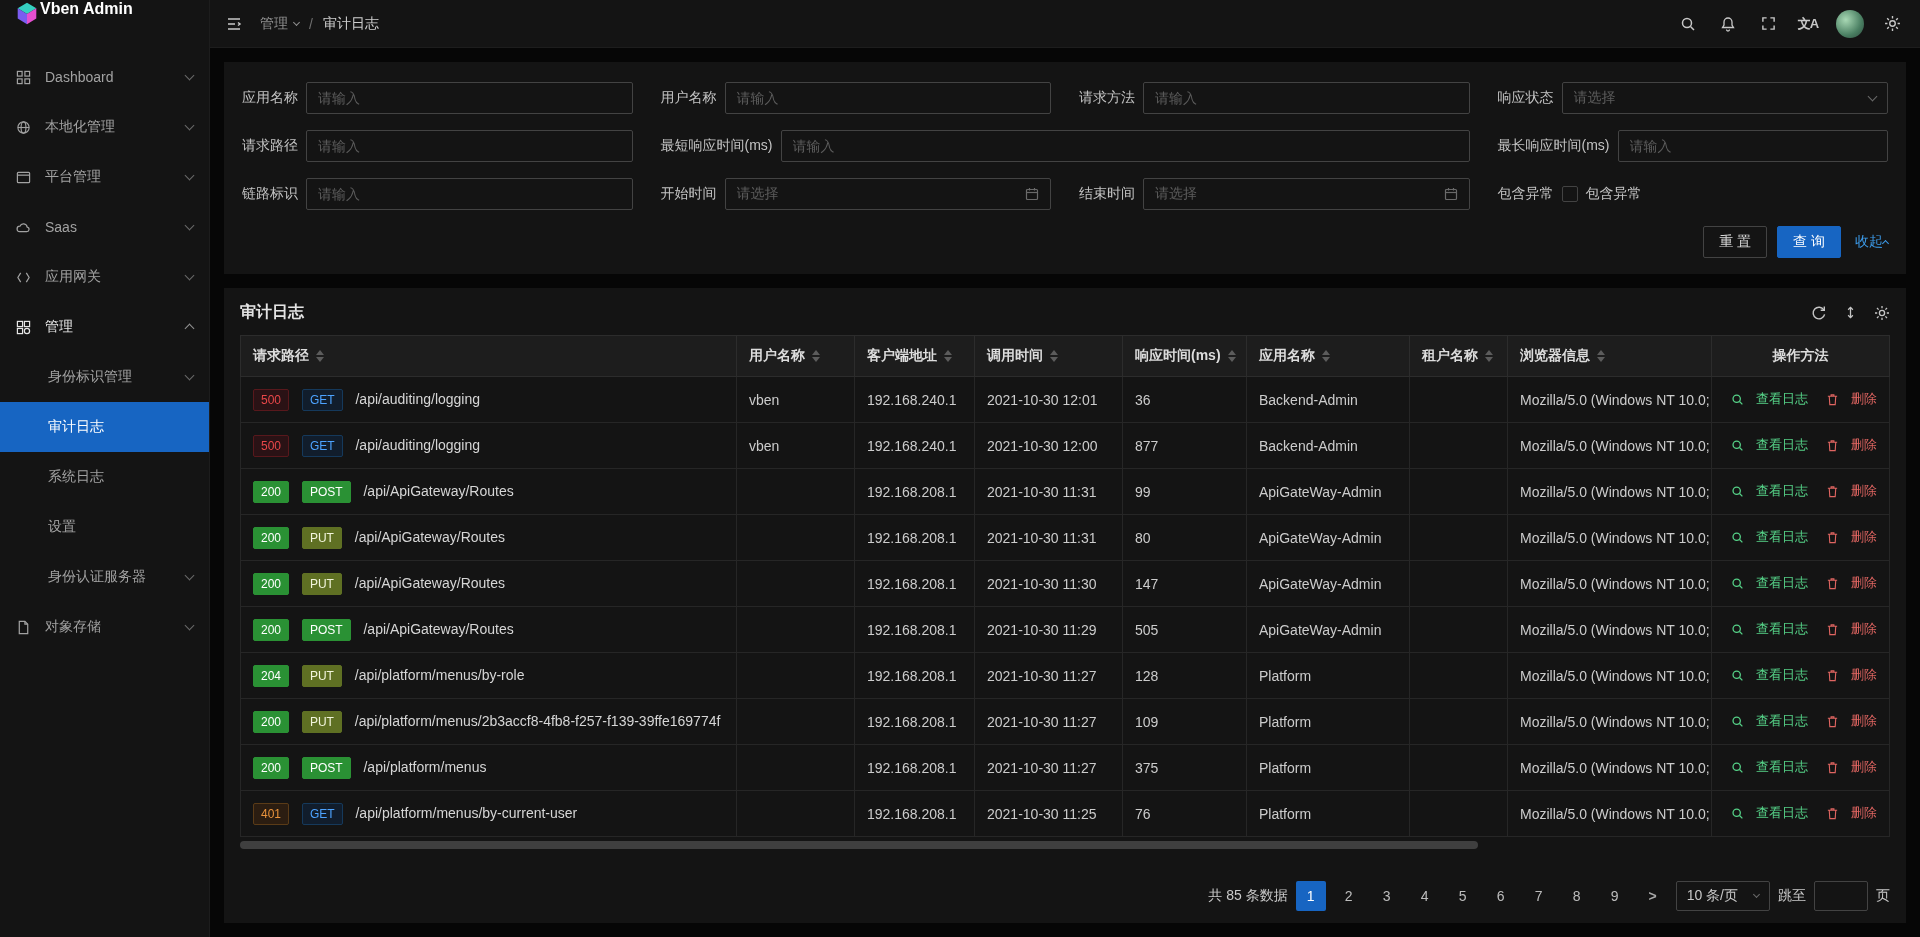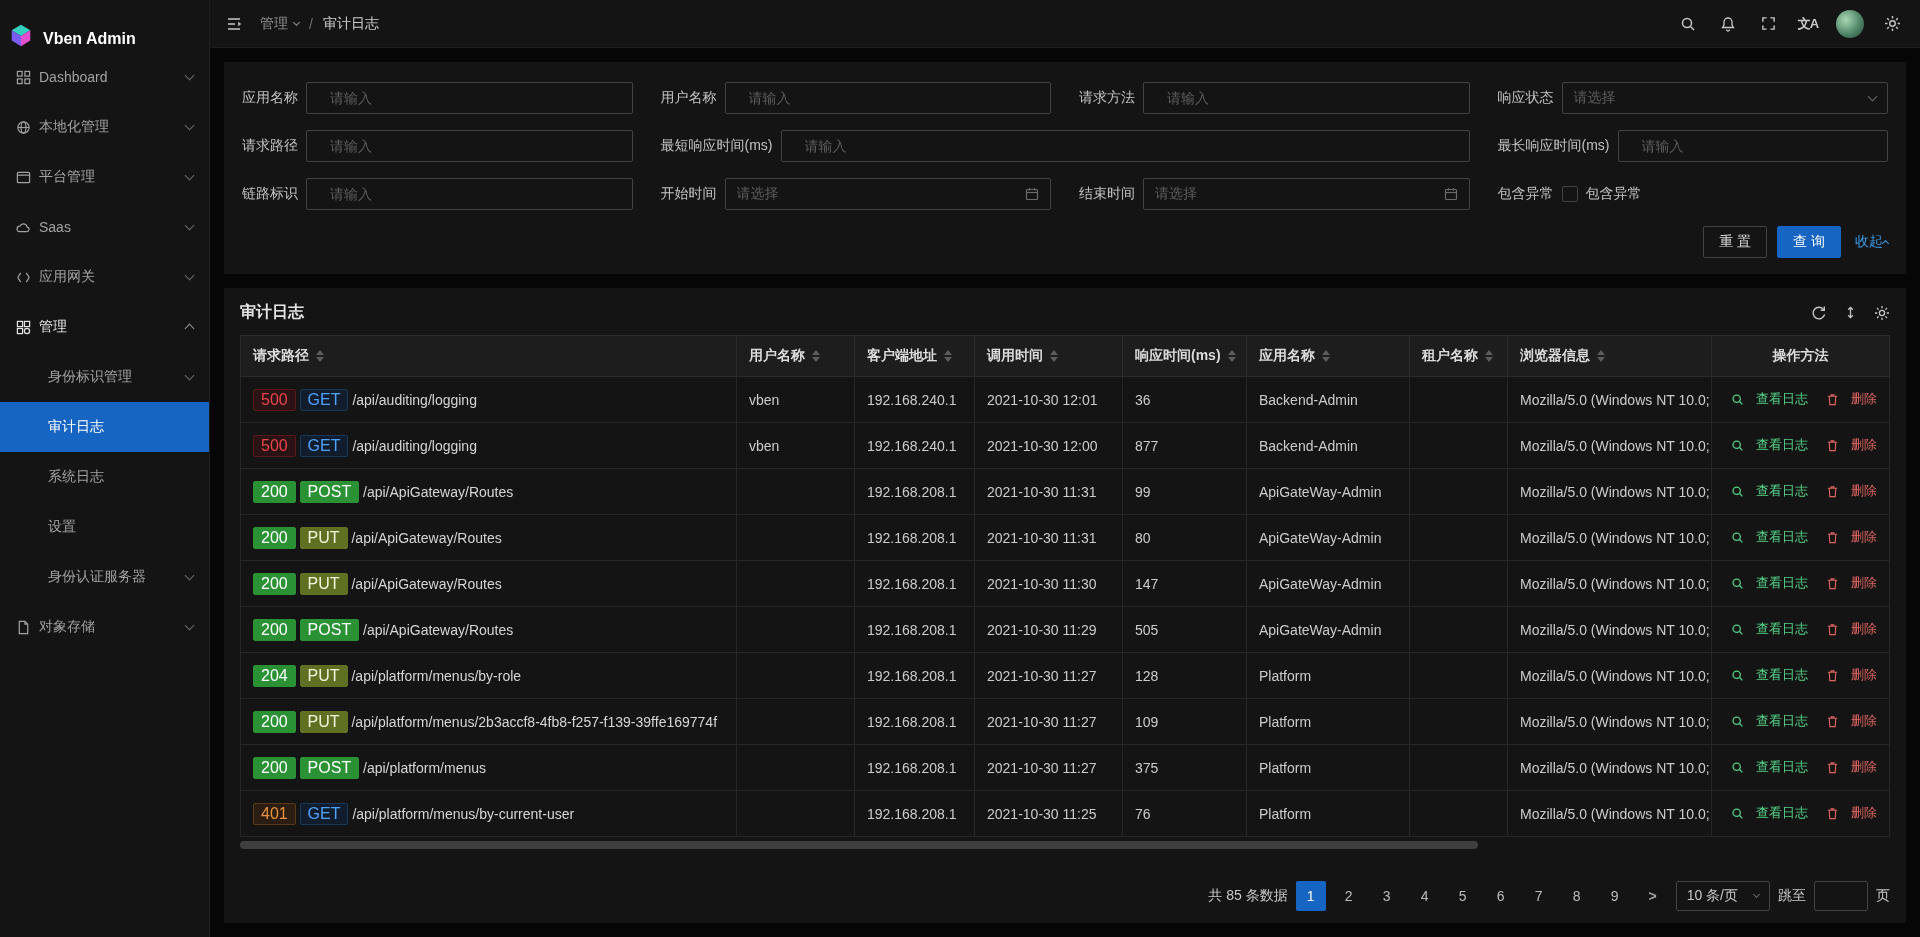--- a/index.html
+++ b/index.html
@@ -6,24 +6,24 @@
   html,body { width:1920px; height:937px; overflow:hidden; }
   body {
     background:#060606; color:#d9d9d9;
     font-family:"Liberation Sans","DejaVu Sans",sans-serif;
     font-size:14px;
   }
   .app { display:flex; width:100%; height:100%; }
 
   
   .sidebar { width:210px; flex-shrink:0; background:#141414; border-right:1px solid #1d1d1d; display:flex; flex-direction:column; }
-  .logo { height:48px; display:flex; align-items:flex-end; gap:9px; padding:0 8px; cursor:pointer; }
+  .logo { height:48px; display:flex; align-items:flex-start; padding:0 14px; cursor:pointer; }
   .logo-title { color:#ffffff; font-weight:bold; font-size:16px; white-space:nowrap; }
   .nav { padding-top:4px; flex:1; overflow:hidden; }
-  .nav-item { height:50px; display:flex; align-items:center; gap:8px; padding:0 16px; color:#a2a2a2; cursor:pointer; white-space:nowrap; }
+  .nav-item { height:50px; display:flex; align-items:center; gap:14px; padding:0 16px; color:#a2a2a2; cursor:pointer; white-space:nowrap; }
   .nav-item .nav-icon { display:flex; align-items:center; color:inherit; flex-shrink:0; }
   .nav-item .nav-label { overflow:hidden; text-overflow:ellipsis; }
   .nav-item .chev { margin-left:auto; opacity:.6; }
   .nav-item.open { color:#e6e6e6; }
   .nav-item.child { padding-left:48px; }
   .nav-item.active { background:var(--accent); color:#ffffff; }
   :root { --accent:#1765c2; }
 
   .chev { display:inline-block; width:7px; height:7px; border-right:1.5px solid currentColor; border-bottom:1.5px solid currentColor; flex-shrink:0; }
   .chev.down { transform:rotate(45deg); margin-top:-3px; }
@@ -47,21 +47,21 @@
   .content { flex:1; min-height:0; padding:14px; display:flex; flex-direction:column; gap:14px; background:#060606; overflow:hidden; }
   .card { background:#141414; }
 
   
   .filter-card { padding:20px 18px 16px; flex-shrink:0; }
   .filter-grid { display:grid; grid-template-columns:repeat(4,1fr); gap:16px 28px; }
   .form-item { display:flex; align-items:center; gap:8px; min-width:0; }
   .form-item > label { flex-shrink:0; color:#c3c3c3; white-space:nowrap; }
   .span-2 { grid-column:span 2; }
   .control { flex:1; min-width:0; height:32px; background:#141414; border:1px solid #434343; border-radius:2px; display:flex; align-items:center; gap:8px; padding:0 11px; }
-  .control input { flex:1; min-width:0; background:transparent; border:none; outline:none; color:#d9d9d9; font:inherit;margin-left:12px; }
+  .control input { flex:1; min-width:0; background:transparent; border:none; outline:none; color:#d9d9d9; font:inherit; }
   .control input::placeholder { color:#5c5c5c; }
   .control .placeholder { flex:1; color:#5c5c5c; overflow:hidden; white-space:nowrap; }
   .control .suffix-icon { color:#6a6a6a; display:flex; align-items:center; flex-shrink:0; }
   .control .chev { color:#6a6a6a; }
   .checkbox { width:16px; height:16px; border:1px solid #434343; border-radius:2px; background:#141414; cursor:pointer; flex-shrink:0; }
   .cb-label { color:#c3c3c3; }
 
   .filter-actions { display:flex; align-items:center; justify-content:flex-end; gap:10px; margin-top:16px; }
   .btn { height:32px; padding:0 15px; border-radius:2px; font:inherit; cursor:pointer; background:#141414; border:1px solid #434343; color:#d9d9d9; }
   .btn-primary { background:var(--accent); border-color:var(--accent); color:#fff; }
@@ -80,21 +80,21 @@
   col.c-browser{width:204px} col.c-actions{width:178px}
   thead th { background:#1d1d1d; border:1px solid #2c2c2c; color:#dcdcdc; font-weight:bold; text-align:left; padding:11px 12px; white-space:nowrap; overflow:hidden; }
   .th-inner { display:flex; align-items:center; gap:7px; }
   .th-inner.center { justify-content:center; }
   .sorter { display:flex; flex-direction:column; gap:2px; cursor:pointer; flex-shrink:0; }
   .caret-up { width:0; height:0; border-left:4px solid transparent; border-right:4px solid transparent; border-bottom:5px solid #5c5c5c; }
   .caret-down { width:0; height:0; border-left:4px solid transparent; border-right:4px solid transparent; border-top:5px solid #5c5c5c; }
   tbody td { height:46px; border:1px solid #262626; color:#cccccc; padding:0 12px; white-space:nowrap; overflow:hidden; }
   td.col-actions { text-align:center; }
 
-  .tag { display:inline-block; min-width:36px; text-align:center; padding:1px 7px; font-size:16px; line-height:18px; border-radius:2px; border:1px solid transparent; margin-right:0; }
+  .tag { display:inline-block; min-width:36px; text-align:center; padding:1px 7px; font-size:12px; line-height:18px; border-radius:2px; border:1px solid transparent; margin-right:9px; }
   .tag-red    { color:#e84749; background:#2a1215; border-color:#58181c; }
   .tag-blue   { color:#4da3ff; background:#111d2c; border-color:#15395b; }
   .tag-green  { color:#ffffff; background:#2a9134; border-color:#2a9134; }
   .tag-olive  { color:#f2f5dc; background:#5f7023; border-color:#5f7023; }
   .tag-orange { color:#e8923c; background:#2b1d11; border-color:#5a3b17; }
   .path-text { color:#d6d6d6; }
 
   .action { display:inline-flex; align-items:center; gap:12px; font-size:13px; cursor:pointer; margin:0 7px; }
   .action.view { color:#55d187; }
   .action.del  { color:#e06561; }

